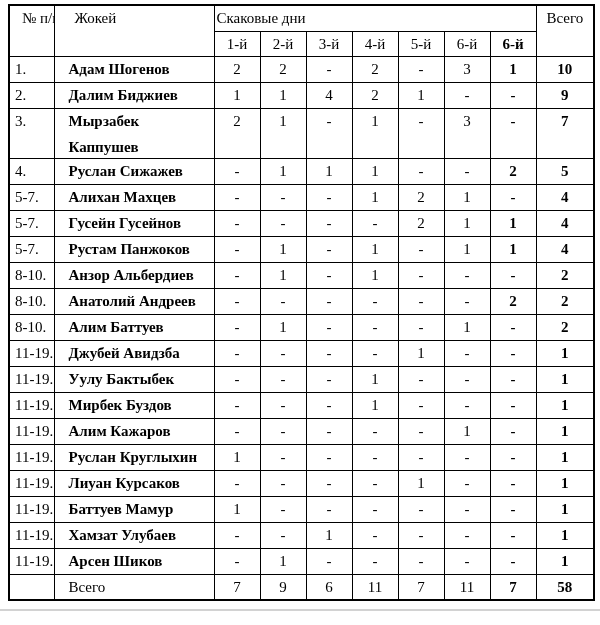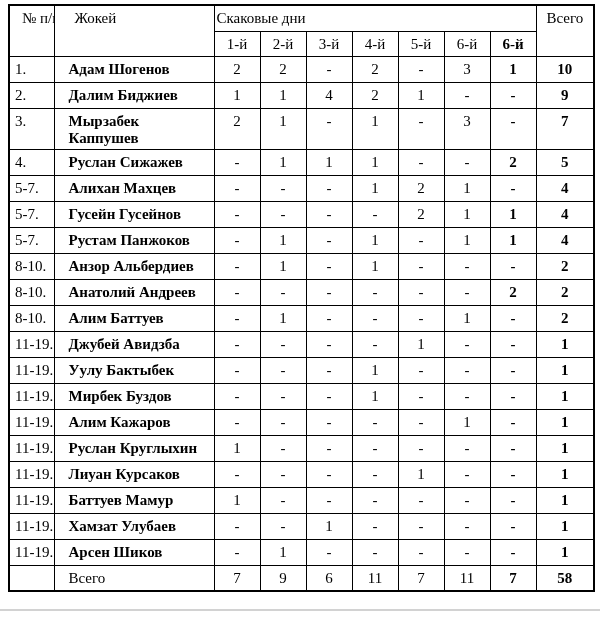--- a/index.html
+++ b/index.html
@@ -40,21 +40,21 @@
   .c-name  { text-align: left; padding-left: 20px; }
   .c-group { text-align: left; }
   .c-total { text-align: center; }
   .c-dayh  { text-align: center; }
   td.num   { text-align: left; padding-left: 5px; }
   td.name  { text-align: left; padding-left: 14px; font-weight: bold; white-space: normal; }
   td.day, td.total { text-align: center; }
   .bold, td.day7, th.day7, td.total { font-weight: bold; }
   tfoot td { font-weight: normal; }
   tfoot td.day7, tfoot td.total { font-weight: bold; }
-  .line2 { display: block; }
+  .line2 { display: block; margin-top: 9px; }
   .page-shadow {
     position: absolute;
     left: 0;
     top: 609px;
     width: 600px;
     height: 2px;
     background: #d2d2d2;
   }
 </style>
 </head>

